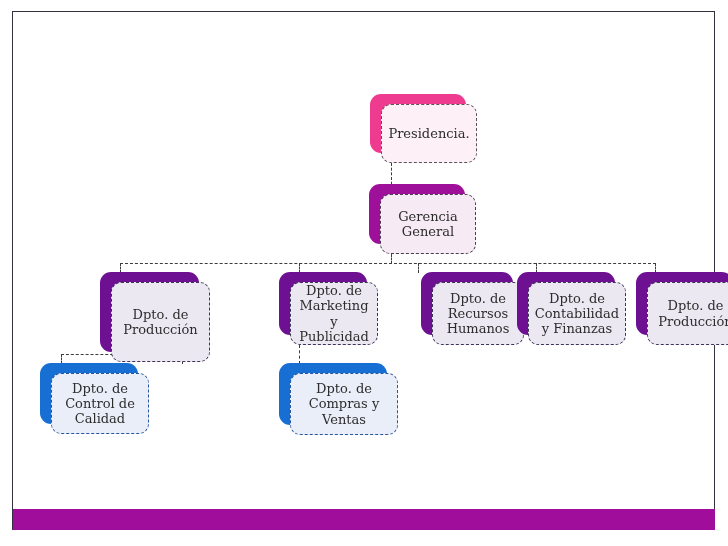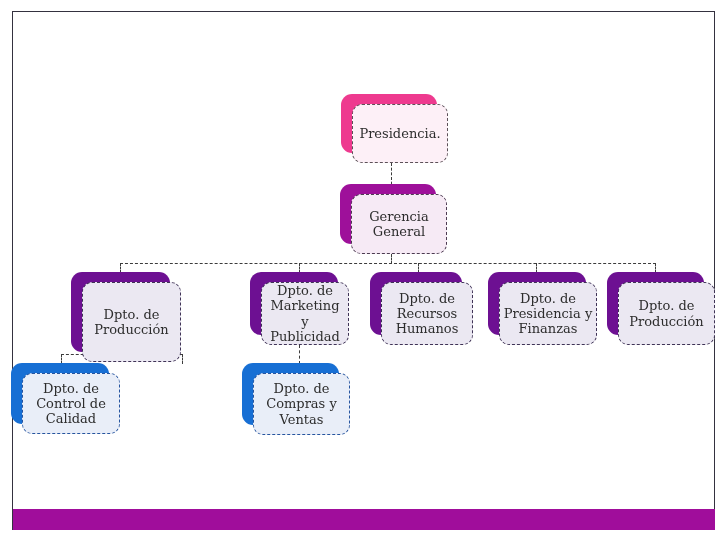--- a/index.html
+++ b/index.html
@@ -14,21 +14,21 @@
     position:absolute;left:12px;top:11px;width:703px;height:519px;
     border:1px solid var(--slide-border,#34313f);
     background:var(--slide-bg,#ffffff);
     box-sizing:border-box;
   }
   .footer-bar{
     position:absolute;left:13px;top:509px;width:702px;height:21px;
     background:var(--footer-bar,#a00d9b);
   }
   
-  .node{position:absolute;}
+  .node{position:absolute;margin-left:29px;}
   .node .shadow{
     position:absolute;left:-11px;top:-10px;width:100%;height:100%;
     border-radius:11px;
   }
   .node .face{
     position:absolute;inset:0;
     border-radius:10px;
     border:1px dashed #444;
     display:flex;align-items:center;justify-content:center;
     text-align:center;
@@ -91,49 +91,49 @@
     </div>
   </div>
 
   <div class="node theme-purple" style="left:261px;top:282px;width:88px;height:63px">
     <div class="shadow"></div>
     <div class="face">
       <span>Dpto. de Marketing y Publicidad</span>
     </div>
   </div>
 
-  <div class="node theme-purple" style="left:381px;top:282px;width:92px;height:63px">
+  <div class="node theme-purple" style="left:403px;top:282px;width:92px;height:63px">
     <div class="shadow"></div>
     <div class="face">
       <span>Dpto. de Recursos Humanos</span>
     </div>
   </div>
 
   <div class="node theme-purple" style="left:499px;top:282px;width:98px;height:63px">
     <div class="shadow"></div>
     <div class="face">
-      <span>Dpto. de Presidencia y Finanzas</span>
+      <span>Dpto. de Contabilidad y Finanzas</span>
     </div>
   </div>
 
   <div class="node theme-purple" style="left:618px;top:282px;width:97px;height:63px">
     <div class="shadow"></div>
     <div class="face">
       <span>Dpto. de Producción</span>
     </div>
   </div>
 
   <div class="node theme-blue" style="left:22px;top:373px;width:98px;height:61px">
     <div class="shadow"></div>
     <div class="face">
       <span>Dpto. de Control de Calidad</span>
     </div>
   </div>
 
 
-  <div class="node theme-blue" style="left:253px;top:373px;width:97px;height:62px">
+  <div class="node theme-blue" style="left:261px;top:373px;width:108px;height:62px">
     <div class="shadow"></div>
     <div class="face">
       <span>Dpto. de Compras y Ventas</span>
     </div>
   </div>
 
 </div>
 
 </body></html>

